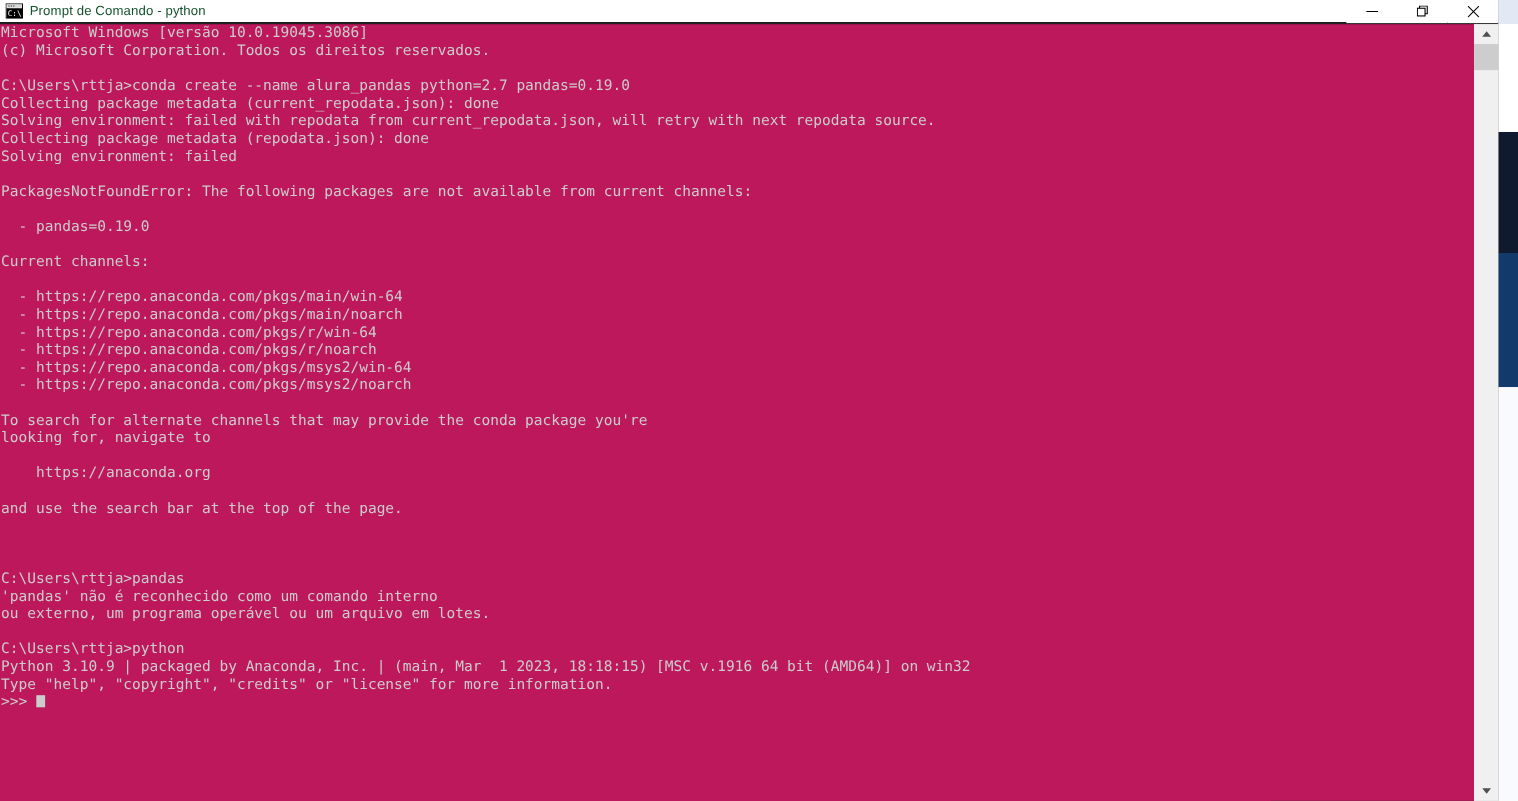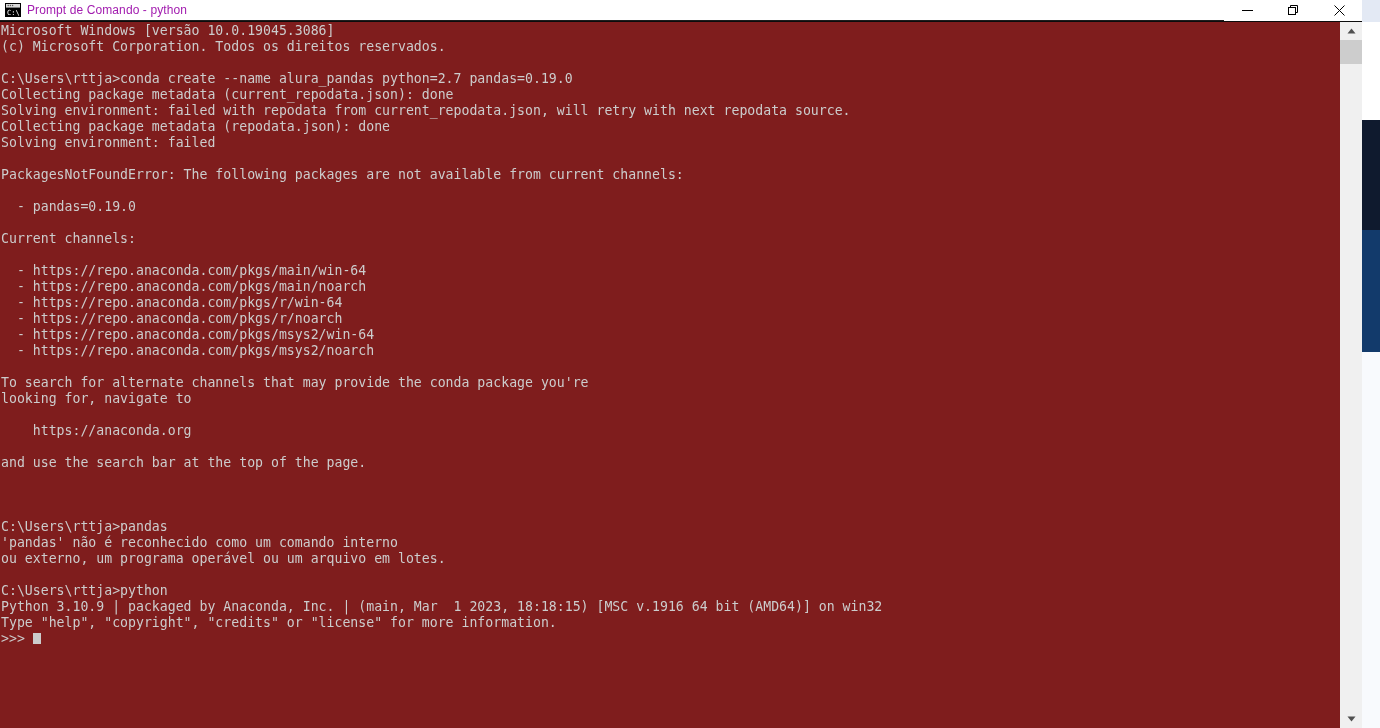--- a/index.html
+++ b/index.html
@@ -54,21 +54,21 @@
   }
   #titlebar-icon {
     width: 16px; height: 14px;
     margin-left: 5px;
     margin-right: 6px;
     position: relative;
     flex: none;
   }
   #titlebar-title {
     font-size: 12px;
-    color: #a21caf;
+    color: #14532d;
     line-height: 14px;
     letter-spacing: 0.1px;
     white-space: nowrap;
   }
   #titlebar-buttons {
     position: absolute;
     right: 0; top: 0;
     height: 21px;
     display: flex;
   }
@@ -82,21 +82,21 @@
   }
   .win-btn svg { display: block; }
 
   
   #console-body {
     position: absolute;
     left: 0;
     top: 22px;
     width: 1340px;
     height: 706px;
-    background: #7f1d1d;
+    background: #be185d;
     overflow: hidden;
   }
   #console-text {
     margin: 0;
     padding: 1px 0 0 1px;
     font-family: "DejaVu Sans Mono", "Liberation Mono", monospace;
     font-size: 13.2px;
     line-height: 16px;
     color: #cccccc;
     white-space: pre;

